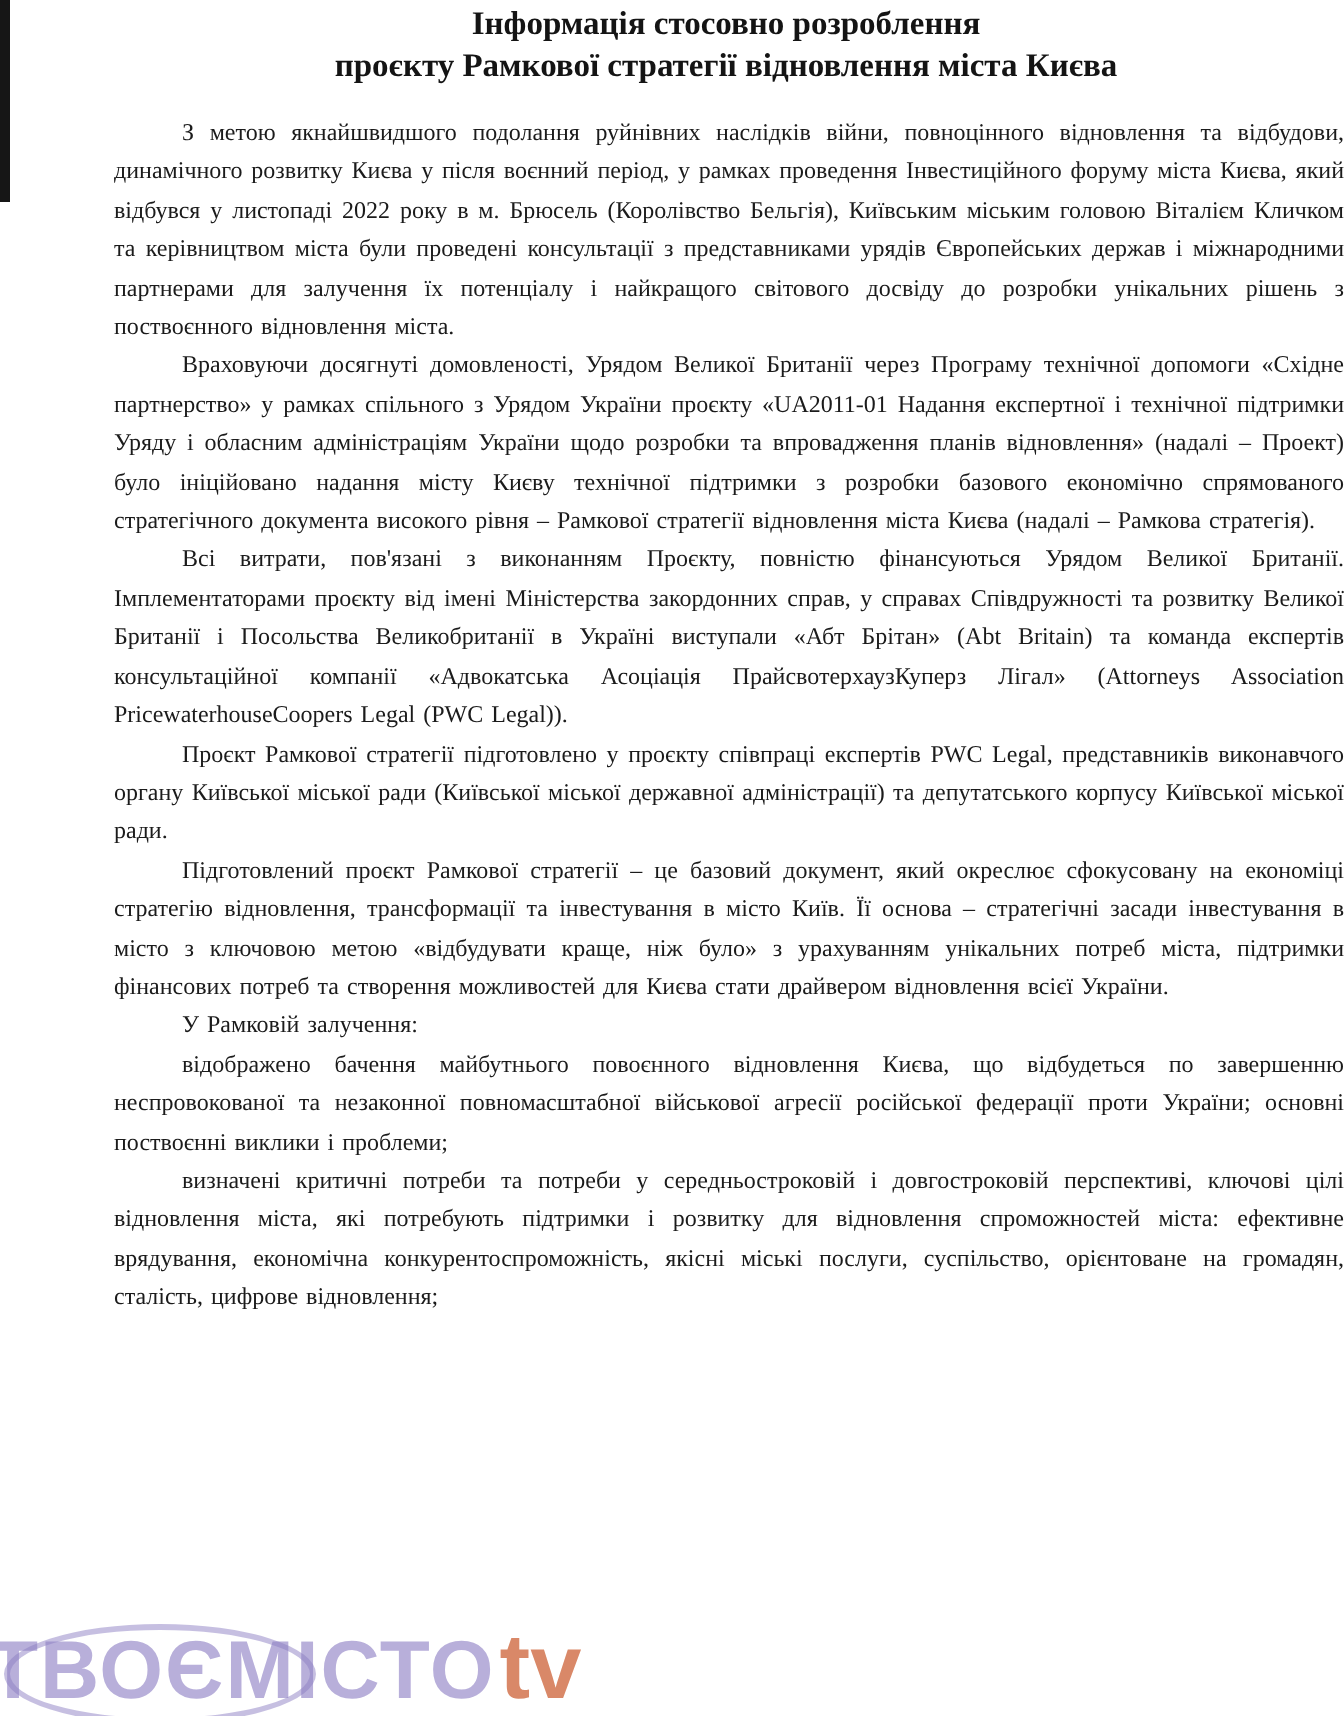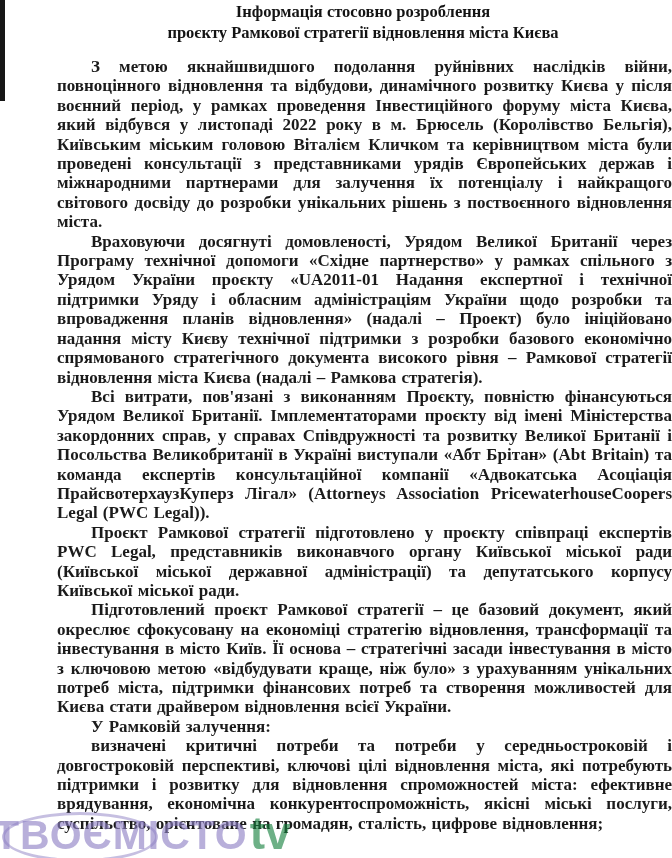--- a/index.html
+++ b/index.html
@@ -33,41 +33,40 @@
     line-height: 21px;
     color: #141414;
   }
   .content {
     padding: 14px 27px 0 30px;
   }
   .para {
     margin: 0;
     text-align: justify;
     text-indent: 34px;
-    font-size: 17px;
+    font-size: 12px;
     line-height: 19.4px;
     word-spacing: 1px;
     color: #1b1b1b;
-    font-weight: bold;
   }
   .watermark {
     position: absolute;
     left: -6px;
     top: 806px;
     white-space: nowrap;
     font-family: "Liberation Sans", sans-serif;
     font-weight: bold;
     font-size: 41px;
     letter-spacing: 1px;
     opacity: 0.62;
     pointer-events: none;
   }
   .watermark .wm-main { color: #8d7fc4; }
   .watermark .wm-suffix {
-    color: #15803d;
+    color: #c2410c;
     font-size: 46px;
     letter-spacing: 0;
     margin-left: 2px;
   }
   .wm-ellipse {
     position: absolute;
     left: 2px;
     top: 812px;
     width: 150px;
     height: 44px;
@@ -90,20 +89,21 @@
   </div>
 
   <div class="content">
 
   <p class="para">З метою якнайшвидшого подолання руйнівних наслідків війни, повноцінного відновлення та відбудови, динамічного розвитку Києва у після воєнний період, у рамках проведення Інвестиційного форуму міста Києва, який відбувся у листопаді 2022 року в м. Брюсель (Королівство Бельгія), Київським міським головою Віталієм Кличком та керівництвом міста були проведені консультації з представниками урядів Європейських держав і міжнародними партнерами для залучення їх потенціалу і найкращого світового досвіду до розробки унікальних рішень з поствоєнного відновлення міста.</p>
       <p class="para">Враховуючи досягнуті домовленості, Урядом Великої Британії через Програму технічної допомоги «Східне партнерство» у рамках спільного з Урядом України проєкту «UA2011-01 Надання експертної і технічної підтримки Уряду і обласним адміністраціям України щодо розробки та впровадження планів відновлення» (надалі – Проект) було ініційовано надання місту Києву технічної підтримки з розробки базового економічно спрямованого стратегічного документа високого рівня – Рамкової стратегії відновлення міста Києва (надалі – Рамкова стратегія).</p>
       <p class="para">Всі витрати, пов'язані з виконанням Проєкту, повністю фінансуються Урядом Великої Британії. Імплементаторами проєкту від імені Міністерства закордонних справ, у справах Співдружності та розвитку Великої Британії і Посольства Великобританії в Україні виступали «Абт Брітан» (Abt Britain) та команда експертів консультаційної компанії «Адвокатська Асоціація ПрайсвотерхаузКуперз Лігал» (Attorneys Association PricewaterhouseCoopers Legal (PWC Legal)).</p>
       <p class="para">Проєкт Рамкової стратегії підготовлено у проєкту співпраці експертів PWC Legal, представників виконавчого органу Київської міської ради (Київської міської державної адміністрації) та депутатського корпусу Київської міської ради.</p>
       <p class="para">Підготовлений проєкт Рамкової стратегії – це базовий документ, який окреслює сфокусовану на економіці стратегію відновлення, трансформації та інвестування в місто Київ. Її основа – стратегічні засади інвестування в місто з ключовою метою «відбудувати краще, ніж було» з урахуванням унікальних потреб міста, підтримки фінансових потреб та створення можливостей для Києва стати драйвером відновлення всієї України.</p>
       <p class="para">У Рамковій залучення:</p>
+      <p class="para">відображено бачення майбутнього повоєнного відновлення Києва, що відбудеться по завершенню неспровокованої та незаконної повномасштабної військової агресії російської федерації проти України; основні поствоєнні виклики і проблеми;</p>
       <p class="para">визначені критичні потреби та потреби у середньостроковій і довгостроковій перспективі, ключові цілі відновлення міста, які потребують підтримки і розвитку для відновлення спроможностей міста: ефективне врядування, економічна конкурентоспроможність, якісні міські послуги, суспільство, орієнтоване на громадян, сталість, цифрове відновлення;</p>
     </div>
 
   <div class="wm-ellipse"></div>
   <div class="watermark">
     <span class="wm-main">ТВОЄМІСТО</span><span class="wm-suffix">tv</span>
   </div>
 
 </div>
 

